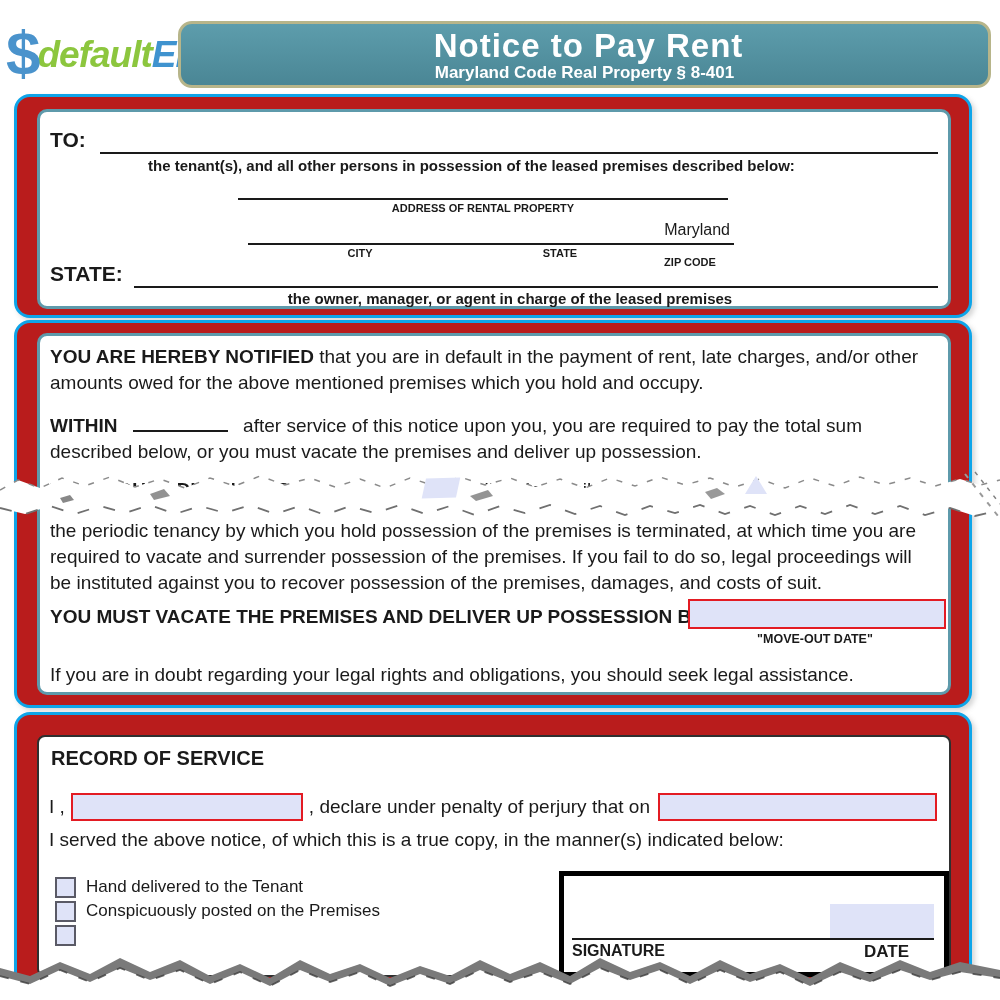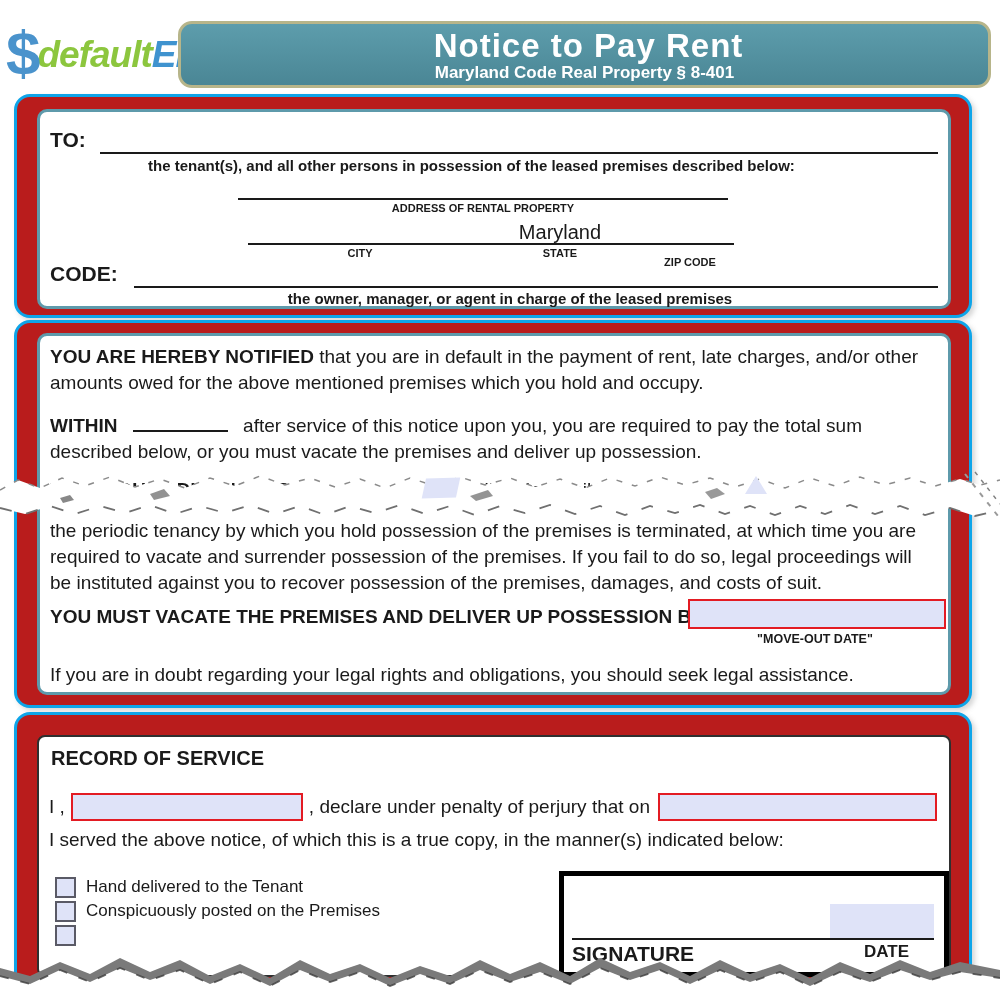--- a/index.html
+++ b/index.html
@@ -70,27 +70,27 @@
 
   <div class="panel" id="panel-address">
     <div class="panel-inner inner-teal">
       <div class="abs b" style="left:10px;top:16px;font-size:21px;">TO:</div>
       <div class="abs rule" style="left:60px;right:10px;top:40px;"></div>
       <div class="abs cap" style="left:108px;top:45px;">the tenant(s),  and all other persons in possession of the leased premises described below:</div>
 
       <div class="abs rule" style="left:198px;width:490px;top:86px;"></div>
       <div class="abs cap-sm" style="left:198px;width:490px;top:90px;">ADDRESS OF RENTAL PROPERTY</div>
 
-      <div class="abs" style="left:350px;width:340px;top:109px;text-align:center;font-size:20px;">Maryland</div>
+      <div class="abs" style="left:350px;width:340px;top:109px;text-align:right;font-size:16px;">Maryland</div>
       <div class="abs rule" style="left:208px;width:486px;top:131px;"></div>
       <div class="abs cap-sm" style="left:230px;width:180px;top:135px;">CITY</div>
       <div class="abs cap-sm" style="left:430px;width:180px;top:135px;">STATE</div>
       <div class="abs cap-sm" style="left:560px;width:180px;top:135px;margin-top:9px;">ZIP CODE</div>
 
-      <div class="abs b" style="left:10px;top:150px;font-size:21px;">CODE:</div>
+      <div class="abs b" style="left:10px;top:150px;font-size:21px;">STATE:</div>
       <div class="abs rule" style="left:94px;right:10px;top:174px;"></div>
       <div class="abs cap" style="left:190px;width:560px;top:178px;text-align:center;">the owner, manager, or agent in charge of the leased premises</div>
     </div>
   </div>
 
   <div class="panel" id="panel-notice">
     <div class="panel-inner inner-teal">
       <div class="abs para" style="left:10px;right:16px;top:8px;">
         <span class="b">YOU ARE HEREBY NOTIFIED</span><span> that you are in default in the payment of rent, late charges, and/or other amounts owed for the above mentioned premises which you hold and occupy.</span>
       </div>
@@ -136,21 +136,21 @@
           <span class="check-label">Conspicuously posted on the Premises</span>
         </div>
         <div class="check-row">
           <span class="checkbox"></span>
         </div>
       </div>
 
       <div class="sig-box" style="left:520px;top:134px;width:380px;height:96px;">
         <div class="abs lav" style="left:266px;top:28px;width:104px;height:34px;"></div>
         <div class="abs rule" style="left:8px;right:10px;top:62px;"></div>
-        <div class="abs b" style="left:8px;top:66px;font-size:21px;">SIGNATURE</div>
+        <div class="abs b" style="left:8px;top:66px;font-size:16px;">SIGNATURE</div>
         <div class="abs b" style="left:300px;top:66px;font-size:17px;">DATE</div>
       </div>
     </div>
   </div>
 
   <div class="abs lav" style="left:424px;top:478px;width:34px;height:20px;transform:skewX(-14deg) rotate(-2deg);z-index:21;"></div>
   <div class="abs lav" style="left:745px;top:476px;width:22px;height:18px;clip-path:polygon(50% 0,100% 100%,0 100%);z-index:21;"></div>
 
   <svg class="tear" style="top:470px;height:54px;z-index:20;" viewBox="0 0 1000 54">
     <polygon fill="#ffffff" points="0,20 18,10 40,18 62,8 85,16 110,7 135,17 160,9 185,18 210,8 235,16 260,6 285,15 310,8 335,17 360,9 385,18 410,8 435,16 460,7 485,15 510,8 535,17 560,9 585,18 610,8 635,16 660,7 685,15 710,8 735,17 760,9 785,18 810,8 835,16 860,7 885,15 910,8 935,16 960,9 980,15 1000,10 1000,40 975,46 950,38 925,45 900,36 875,44 850,35 825,44 800,36 775,45 750,36 725,44 700,35 675,43 650,36 625,45 600,36 575,44 550,35 525,43 500,36 475,45 450,36 425,44 400,35 375,43 350,36 325,45 300,36 275,44 250,35 225,43 200,36 175,44 150,35 125,43 100,36 75,44 50,36 25,44 0,38"></polygon>

